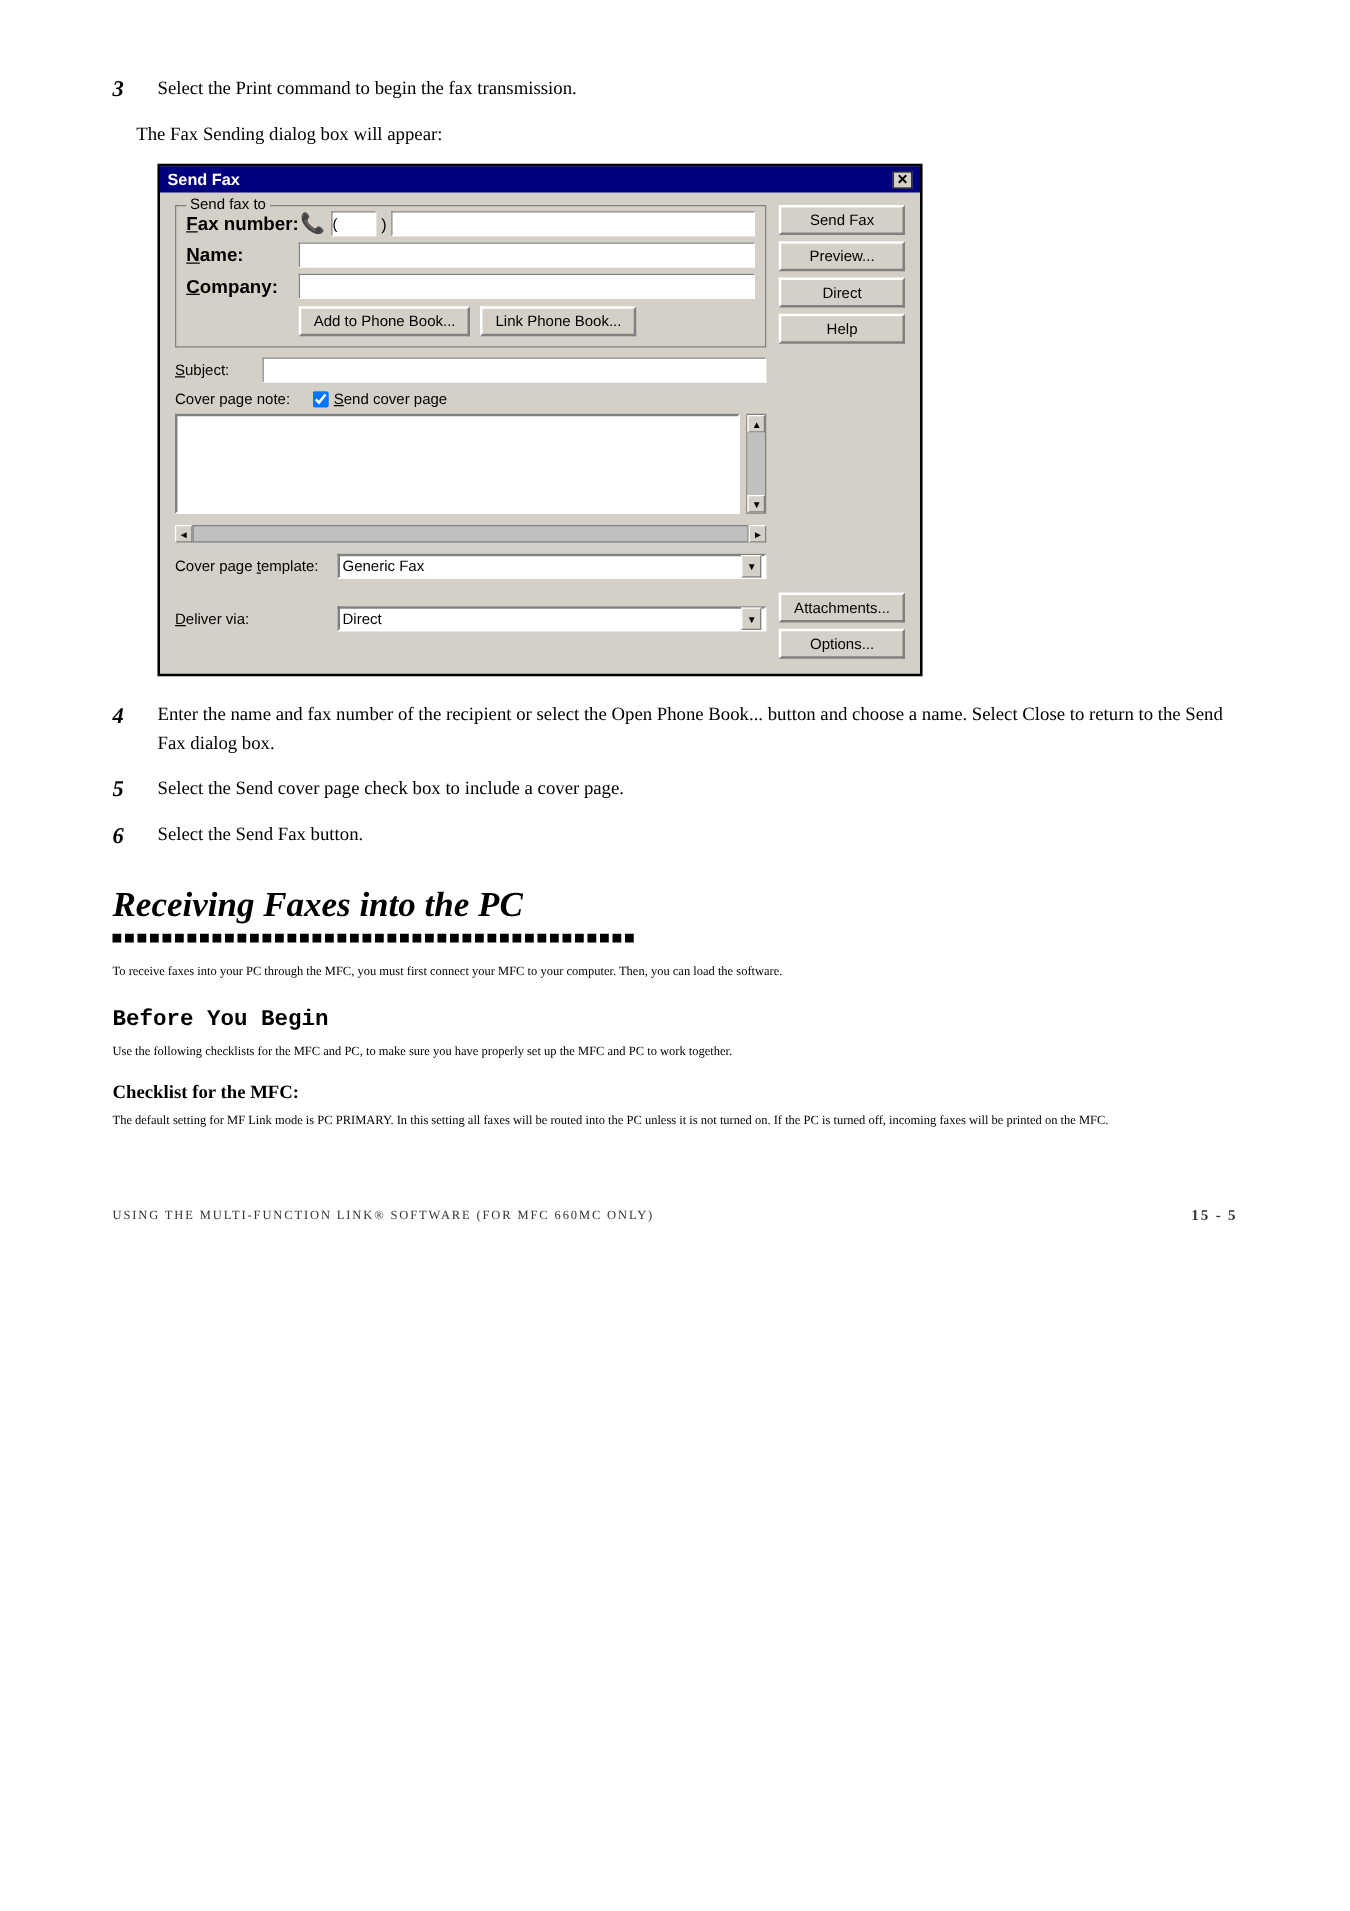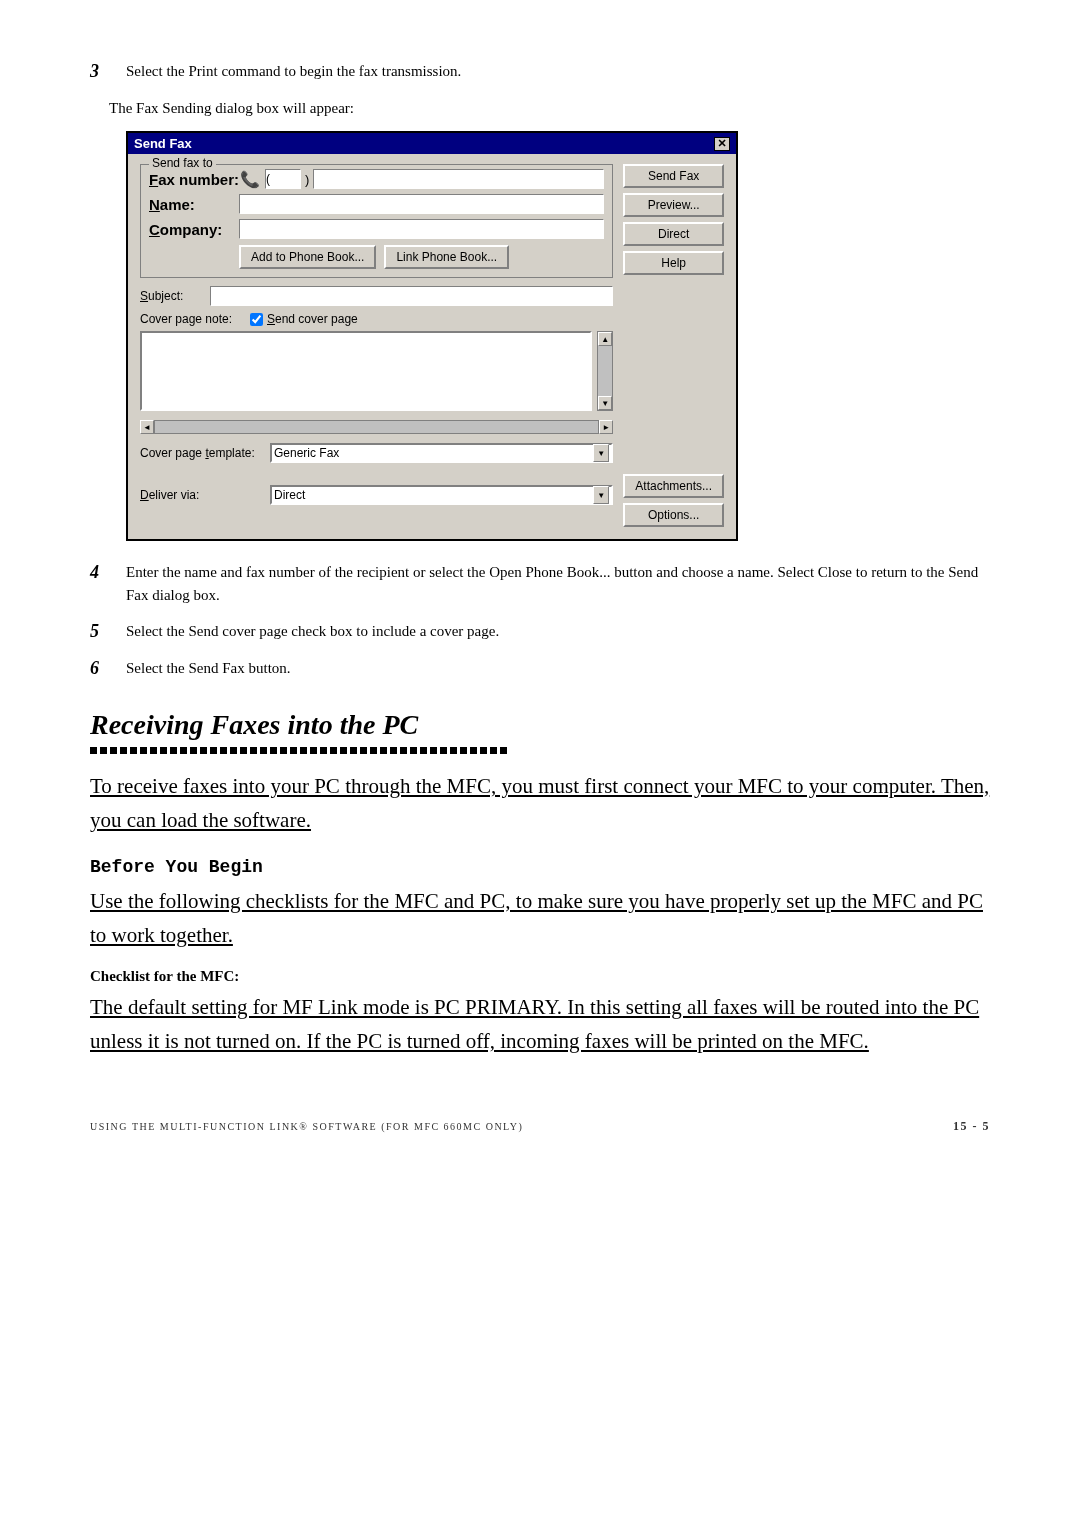--- a/index.html
+++ b/index.html
@@ -348,24 +348,23 @@
     }
     .subsubsection-heading {
       font-family: 'Times New Roman', serif;
       font-size: 15px;
       font-weight: bold;
       margin-top: 16px;
       margin-bottom: 6px;
     }
 
     .body-text {
-      font-size: 21px;
+      font-size: 10px;
       line-height: 1.6;
       margin-bottom: 12px;
-      text-decoration: underline;
     }
 
     
     .footer {
       margin-top: 60px;
       display: flex;
       justify-content: space-between;
       align-items: center;
       font-size: 10px;
       letter-spacing: 1.5px;

